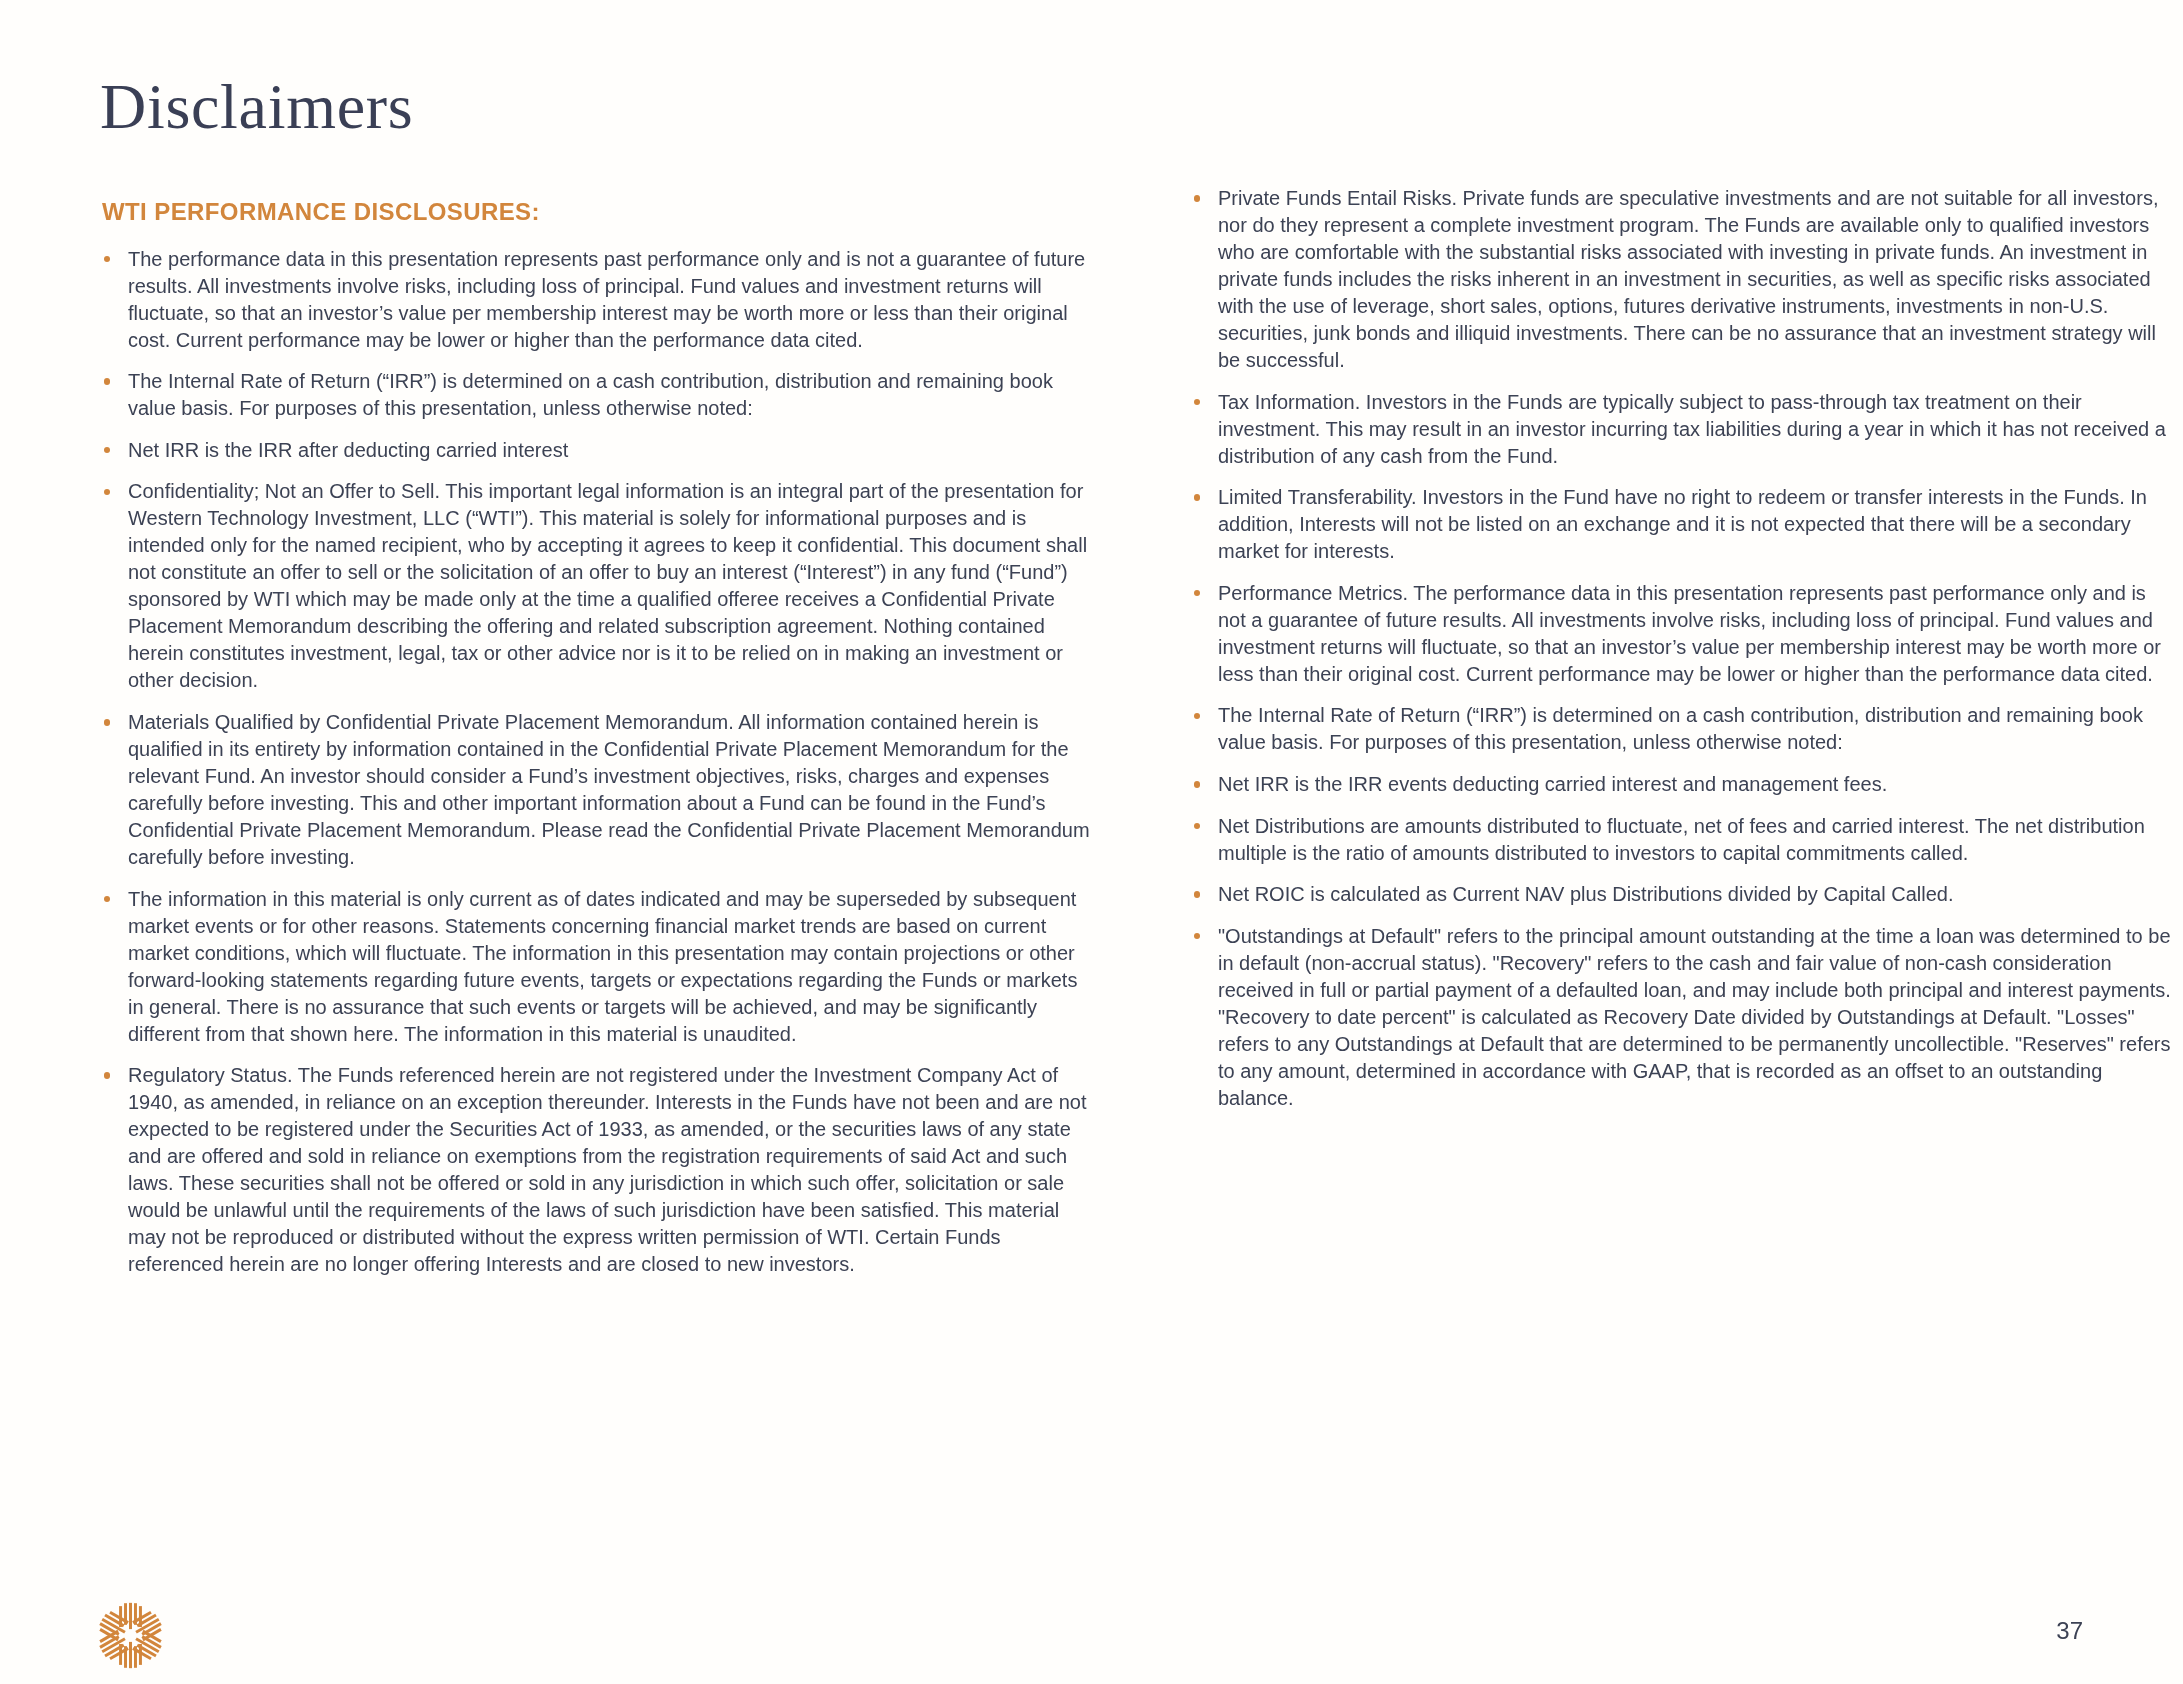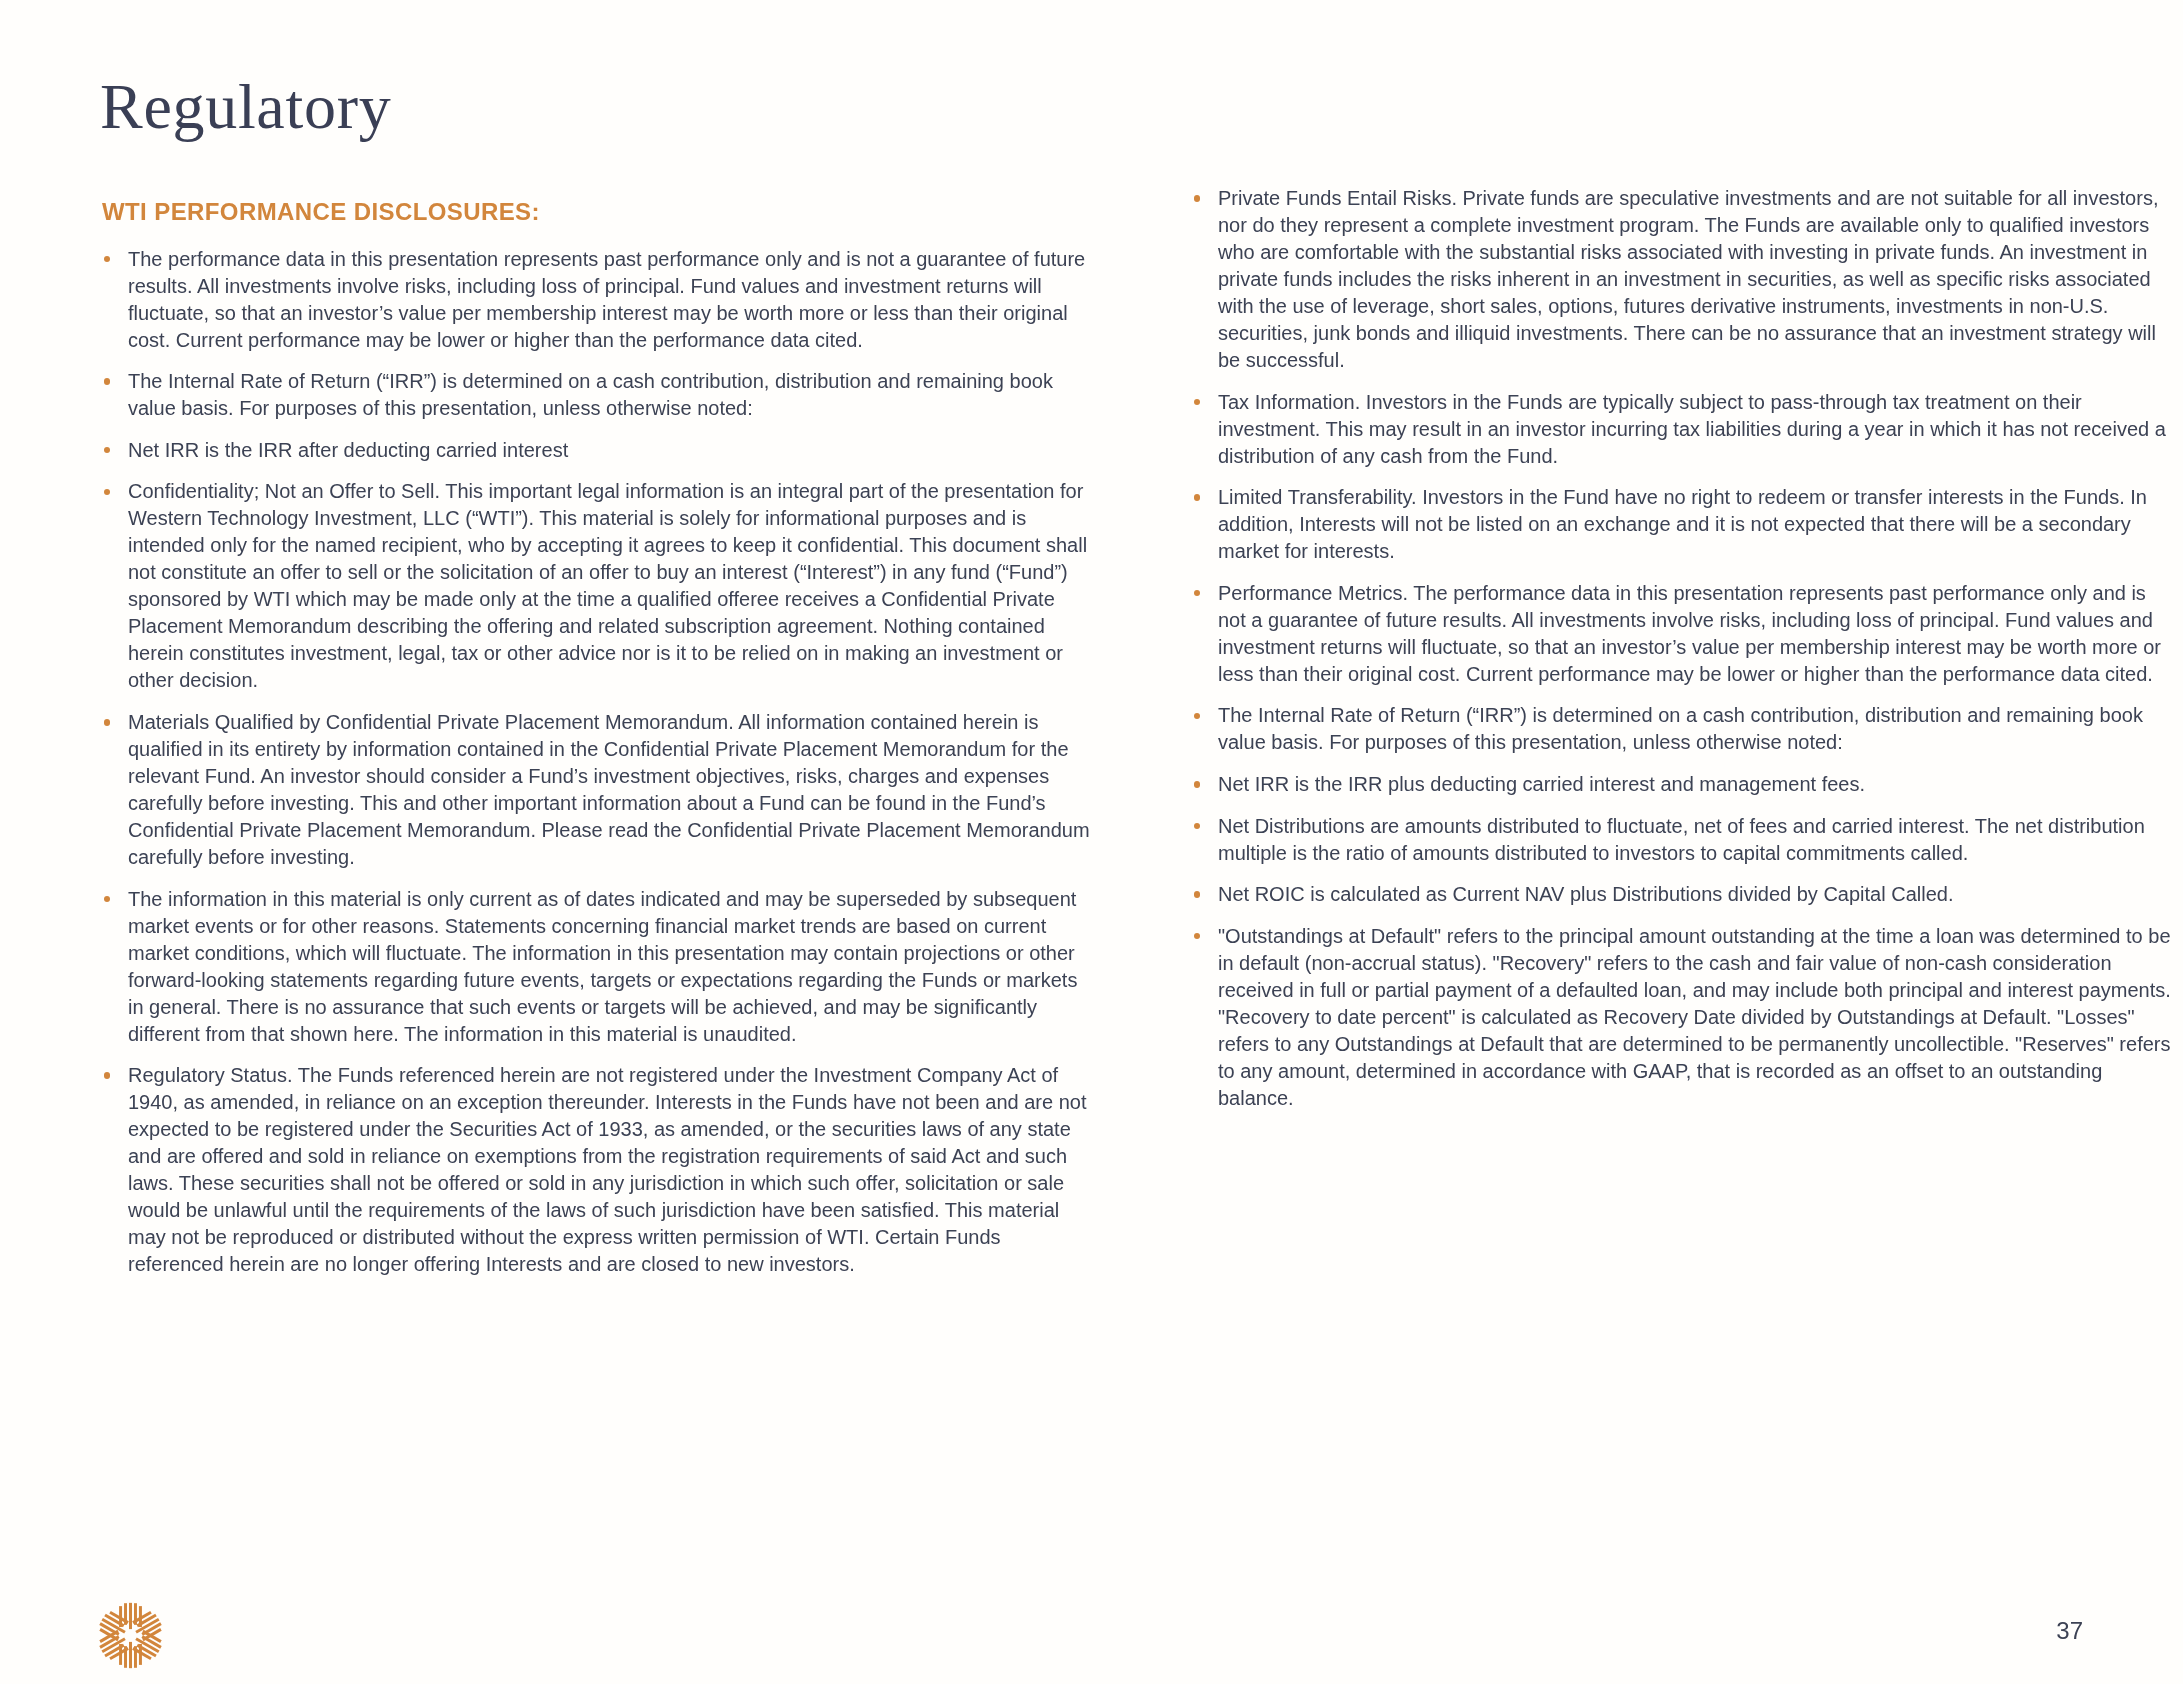--- a/index.html
+++ b/index.html
@@ -62,21 +62,21 @@
     right: 100px; top: 1617px;
     font-size: 24px;
     color: #3c4254;
   }
 </style>
 </head>
 <body>
 
 <div class="slide">
 
-  <h1 class="title">Regulatory</h1>
+  <h1 class="title">Disclaimers</h1>
 
   <div class="col col-left">
     <h2 class="section-heading">WTI PERFORMANCE DISCLOSURES:</h2>
     <ul class="bullets">
         <li>
         <span class="dot"></span>
         <span>The performance data in this presentation represents past performance only and is not a guarantee of future results. All investments involve risks, including loss of principal. Fund values and investment returns will fluctuate, so that an investor’s value per membership interest may be worth more or less than their original cost. Current performance may be lower or higher than the performance data cited.</span>
       </li>
         <li>
         <span class="dot"></span>
@@ -122,21 +122,21 @@
         <li>
         <span class="dot"></span>
         <span>Performance Metrics. The performance data in this presentation represents past performance only and is not a guarantee of future results. All investments involve risks, including loss of principal. Fund values and investment returns will fluctuate, so that an investor’s value per membership interest may be worth more or less than their original cost. Current performance may be lower or higher than the performance data cited.</span>
       </li>
         <li>
         <span class="dot"></span>
         <span>The Internal Rate of Return (“IRR”) is determined on a cash contribution, distribution and remaining book value basis. For purposes of this presentation, unless otherwise noted:</span>
       </li>
         <li>
         <span class="dot"></span>
-        <span>Net IRR is the IRR plus deducting carried interest and management fees.</span>
+        <span>Net IRR is the IRR events deducting carried interest and management fees.</span>
       </li>
         <li>
         <span class="dot"></span>
         <span>Net Distributions are amounts distributed to fluctuate, net of fees and carried interest. The net distribution multiple is the ratio of amounts distributed to investors to capital commitments called.</span>
       </li>
         <li>
         <span class="dot"></span>
         <span>Net ROIC is calculated as Current NAV plus Distributions divided by Capital Called.</span>
       </li>
         <li>

